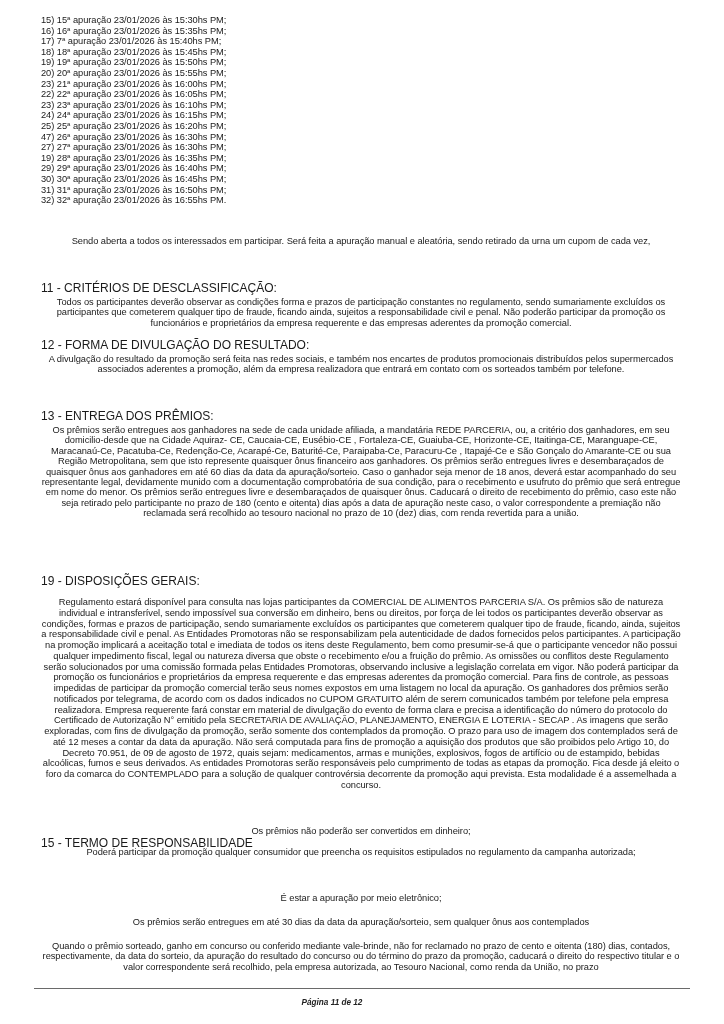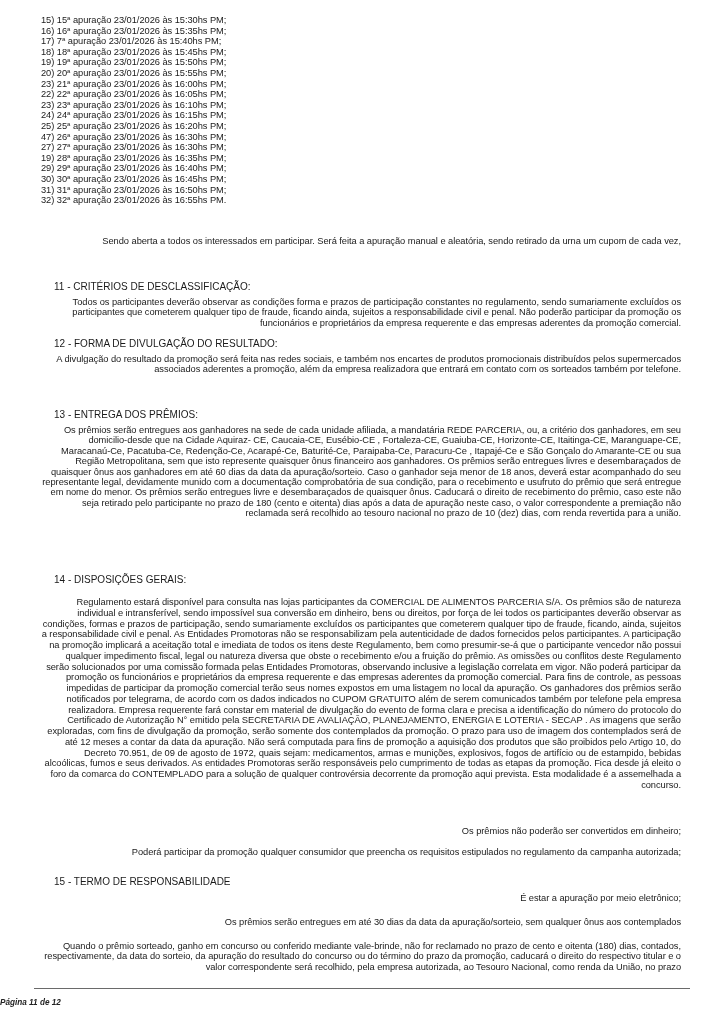--- a/index.html
+++ b/index.html
@@ -4,24 +4,24 @@
 <style>
   html, body { margin: 0; padding: 0; background: #ffffff; }
   body {
     width: 724px; height: 1024px; position: relative; overflow: hidden;
     font-family: "Liberation Sans", sans-serif; color: #1a1a1a;
   }
   .page { position: absolute; left: 0; top: 0; width: 724px; height: 1024px; }
   .txt { position: absolute; left: 41px; width: 640px; font-size: 9.3px; line-height: 10.4px; letter-spacing: -0.05px; }
   .list { top: 13px; }
   .list div { white-space: nowrap; height: 10.6px; line-height: 10.6px; }
-  .para { text-align: right; }
-  .heading { position: absolute; left: 54px; font-size: 10px; white-space: nowrap; }
+  .para { text-align: center; }
+  .heading { position: absolute; left: 41px; font-size: 12px; white-space: nowrap; }
   .rule { position: absolute; left: 34px; top: 988px; width: 656px; height: 0; border-top: 1.6px solid #6a6a6a; }
-  .footer { position: absolute; left: 0; width: 664px; top: 998px; font-size: 8.2px; font-style: italic; font-weight: bold; color: #222; }
+  .footer { position: absolute; left: 0; width: 664px; top: 998px; text-align: center; font-size: 8.2px; font-style: italic; font-weight: bold; color: #222; }
   .sup { font-size: 6px; vertical-align: 3px; }
 </style>
 </head>
 <body>
 
 <div class="page">
 
   <div class="txt list">
     <div><span>15)</span> <span>15</span><span class="sup">a</span> <span>apuração 23/01/2026 às 15:30hs PM;</span></div>
     <div><span>16)</span> <span>16</span><span class="sup">a</span> <span>apuração 23/01/2026 às 15:35hs PM;</span></div>
@@ -47,24 +47,24 @@
 
   <div class="heading" style="top:281px;">11 - CRITÉRIOS DE DESCLASSIFICAÇÃO:</div>
   <div class="txt para" style="top:297px;">Todos os participantes deverão observar as condições forma e prazos de participação constantes no regulamento, sendo sumariamente excluídos os participantes que cometerem qualquer tipo de fraude, ficando ainda, sujeitos a responsabilidade civil e penal. Não poderão participar da promoção os funcionários e proprietários da empresa requerente e das empresas aderentes da promoção comercial.</div>
 
   <div class="heading" style="top:338px;text-align:center;">12 - FORMA DE DIVULGAÇÃO DO RESULTADO:</div>
   <div class="txt para" style="top:354px;">A divulgação do resultado da promoção será feita nas redes sociais, e também nos encartes de produtos promocionais distribuídos pelos supermercados associados aderentes a promoção, além da empresa realizadora que entrará em contato com os sorteados também por telefone.</div>
 
   <div class="heading" style="top:409px;">13 - ENTREGA DOS PRÊMIOS:</div>
   <div class="txt para" style="top:425px;">Os prêmios serão entregues aos ganhadores na sede de cada unidade afiliada, a mandatária REDE PARCERIA, ou, a critério dos ganhadores, em seu domicilio-desde que na Cidade Aquiraz- CE, Caucaia-CE, Eusébio-CE , Fortaleza-CE, Guaiuba-CE, Horizonte-CE, Itaitinga-CE, Maranguape-CE, Maracanaú-Ce, Pacatuba-Ce, Redenção-Ce, Acarapé-Ce, Baturité-Ce, Paraipaba-Ce, Paracuru-Ce , Itapajé-Ce e São Gonçalo do Amarante-CE ou sua Região Metropolitana, sem que isto represente quaisquer ônus financeiro aos ganhadores. Os prêmios serão entregues livres e desembaraçados de quaisquer ônus aos ganhadores em até 60 dias da data da apuração/sorteio. Caso o ganhador seja menor de 18 anos, deverá estar acompanhado do seu representante legal, devidamente munido com a documentação comprobatória de sua condição, para o recebimento e usufruto do prêmio que será entregue em nome do menor. Os prêmios serão entregues livre e desembaraçados de quaisquer ônus. Caducará o direito de recebimento do prêmio, caso este não seja retirado pelo participante no prazo de 180 (cento e oitenta) dias após a data de apuração neste caso, o valor correspondente a premiação não reclamada será recolhido ao tesouro nacional no prazo de 10 (dez) dias, com renda revertida para a união.</div>
 
-  <div class="heading" style="top:574px;">14 - DISPOSIÇÕES GERAIS:</div>
+  <div class="heading" style="top:574px;">19 - DISPOSIÇÕES GERAIS:</div>
   <div class="txt para" style="top:597px; line-height:10.75px;">Regulamento estará disponível para consulta nas lojas participantes da COMERCIAL DE ALIMENTOS PARCERIA S/A. Os prêmios são de natureza individual e intransferível, sendo impossível sua conversão em dinheiro, bens ou direitos, por força de lei todos os participantes deverão observar as condições, formas e prazos de participação, sendo sumariamente excluídos os participantes que cometerem qualquer tipo de fraude, ficando, ainda, sujeitos a responsabilidade civil e penal. As Entidades Promotoras não se responsabilizam pela autenticidade de dados fornecidos pelos participantes. A participação na promoção implicará a aceitação total e imediata de todos os itens deste Regulamento, bem como presumir-se-á que o participante vencedor não possui qualquer impedimento fiscal, legal ou natureza diversa que obste o recebimento e/ou a fruição do prêmio. As omissões ou conflitos deste Regulamento serão solucionados por uma comissão formada pelas Entidades Promotoras, observando inclusive a legislação correlata em vigor. Não poderá participar da promoção os funcionários e proprietários da empresa requerente e das empresas aderentes da promoção comercial. Para fins de controle, as pessoas impedidas de participar da promoção comercial terão seus nomes expostos em uma listagem no local da apuração. Os ganhadores dos prêmios serão notificados por telegrama, de acordo com os dados indicados no CUPOM GRATUITO além de serem comunicados também por telefone pela empresa realizadora. Empresa requerente fará constar em material de divulgação do evento de forma clara e precisa a identificação do número do protocolo do Certificado de Autorização N° emitido pela SECRETARIA DE AVALIAÇÃO, PLANEJAMENTO, ENERGIA E LOTERIA - SECAP . As imagens que serão exploradas, com fins de divulgação da promoção, serão somente dos contemplados da promoção. O prazo para uso de imagem dos contemplados será de até 12 meses a contar da data da apuração. Não será computada para fins de promoção a aquisição dos produtos que são proibidos pelo Artigo 10, do Decreto 70.951, de 09 de agosto de 1972, quais sejam: medicamentos, armas e munições, explosivos, fogos de artifício ou de estampido, bebidas alcoólicas, fumos e seus derivados. As entidades Promotoras serão responsáveis pelo cumprimento de todas as etapas da promoção. Fica desde já eleito o foro da comarca do CONTEMPLADO para a solução de qualquer controvérsia decorrente da promoção aqui prevista. Esta modalidade é a assemelhada a concurso.</div>
 
-  <div class="heading" style="top:836px;margin-top:40px;">15 - TERMO DE RESPONSABILIDADE</div>
+  <div class="heading" style="top:836px;">15 - TERMO DE RESPONSABILIDADE</div>
   <div class="txt para" style="top:847px;">Poderá participar da promoção qualquer consumidor que preencha os requisitos estipulados no regulamento da campanha autorizada;</div>
   <div class="txt para" style="top:826px;">Os prêmios não poderão ser convertidos em dinheiro;</div>
   <div class="txt para" style="top:893px;">É estar a apuração por meio eletrônico;</div>
   <div class="txt para" style="top:917px;">Os prêmios serão entregues em até 30 dias da data da apuração/sorteio, sem qualquer ônus aos contemplados</div>
   <div class="txt para" style="top:941px;">Quando o prêmio sorteado, ganho em concurso ou conferido mediante vale-brinde, não for reclamado no prazo de cento e oitenta (180) dias, contados, respectivamente, da data do sorteio, da apuração do resultado do concurso ou do término do prazo da promoção, caducará o direito do respectivo titular e o valor correspondente será recolhido, pela empresa autorizada, ao Tesouro Nacional, como renda da União, no prazo</div>
 
   <div class="rule"></div>
   <div class="footer">Página 11 de 12</div>
 </div>
 

